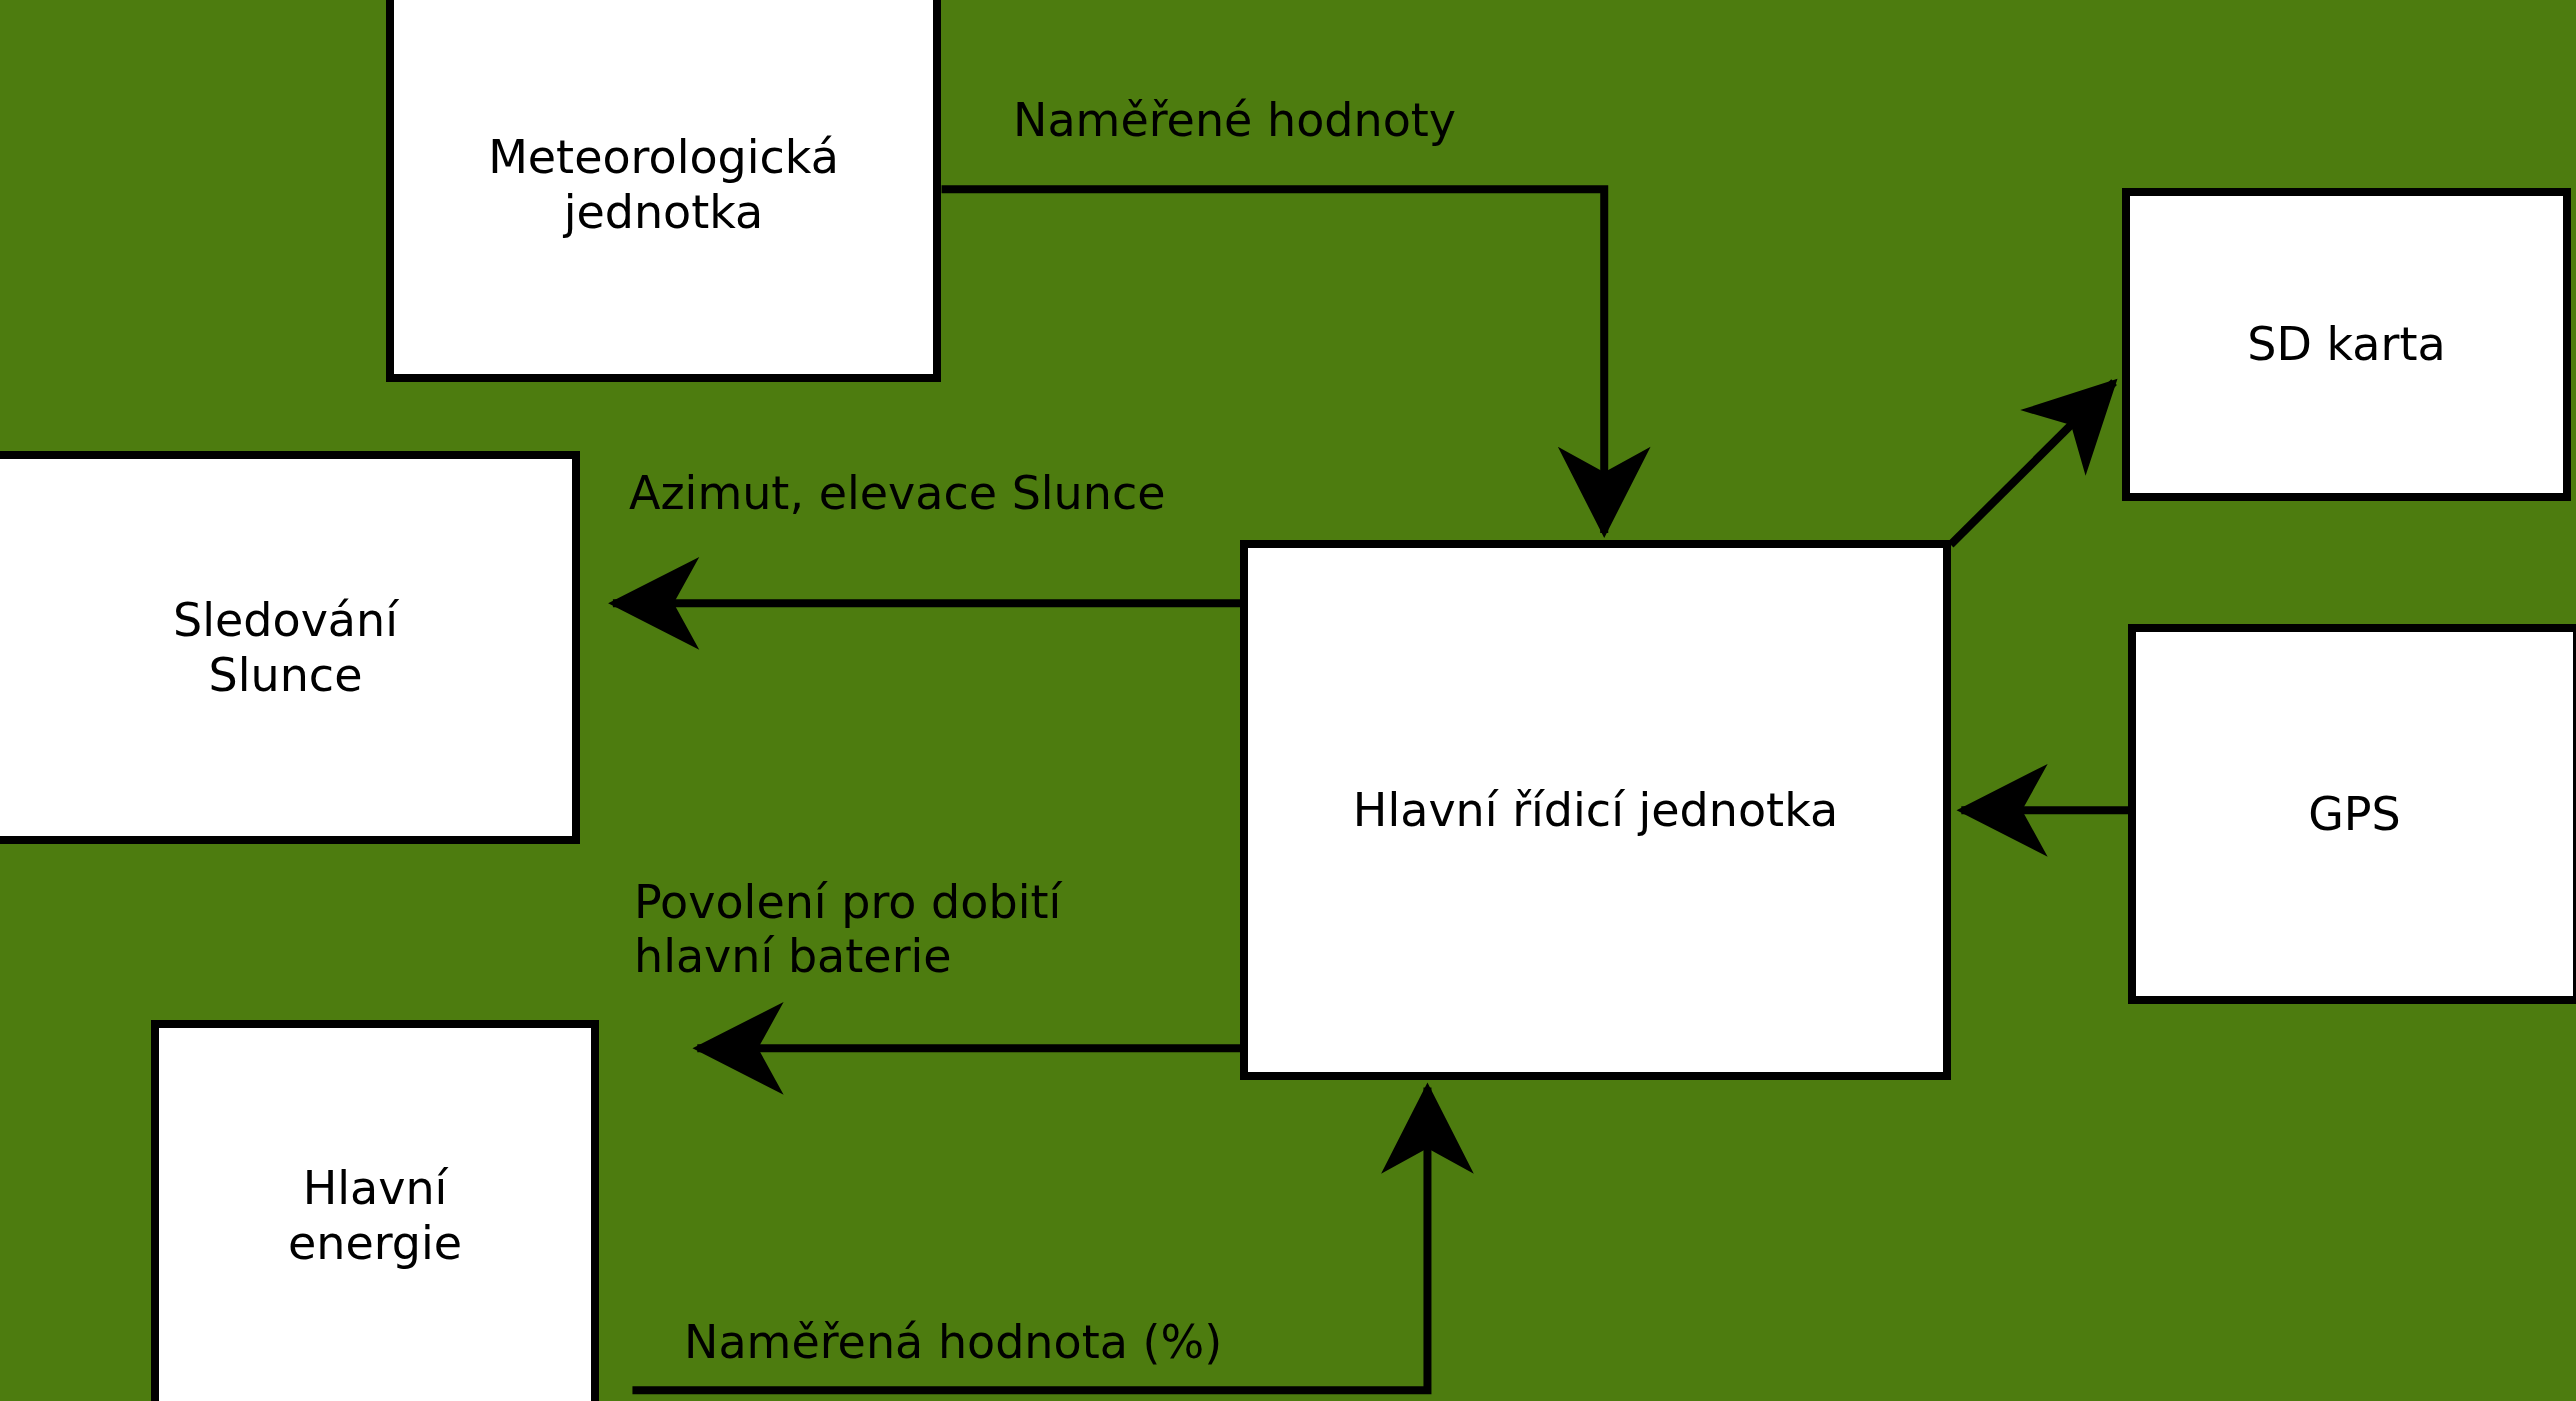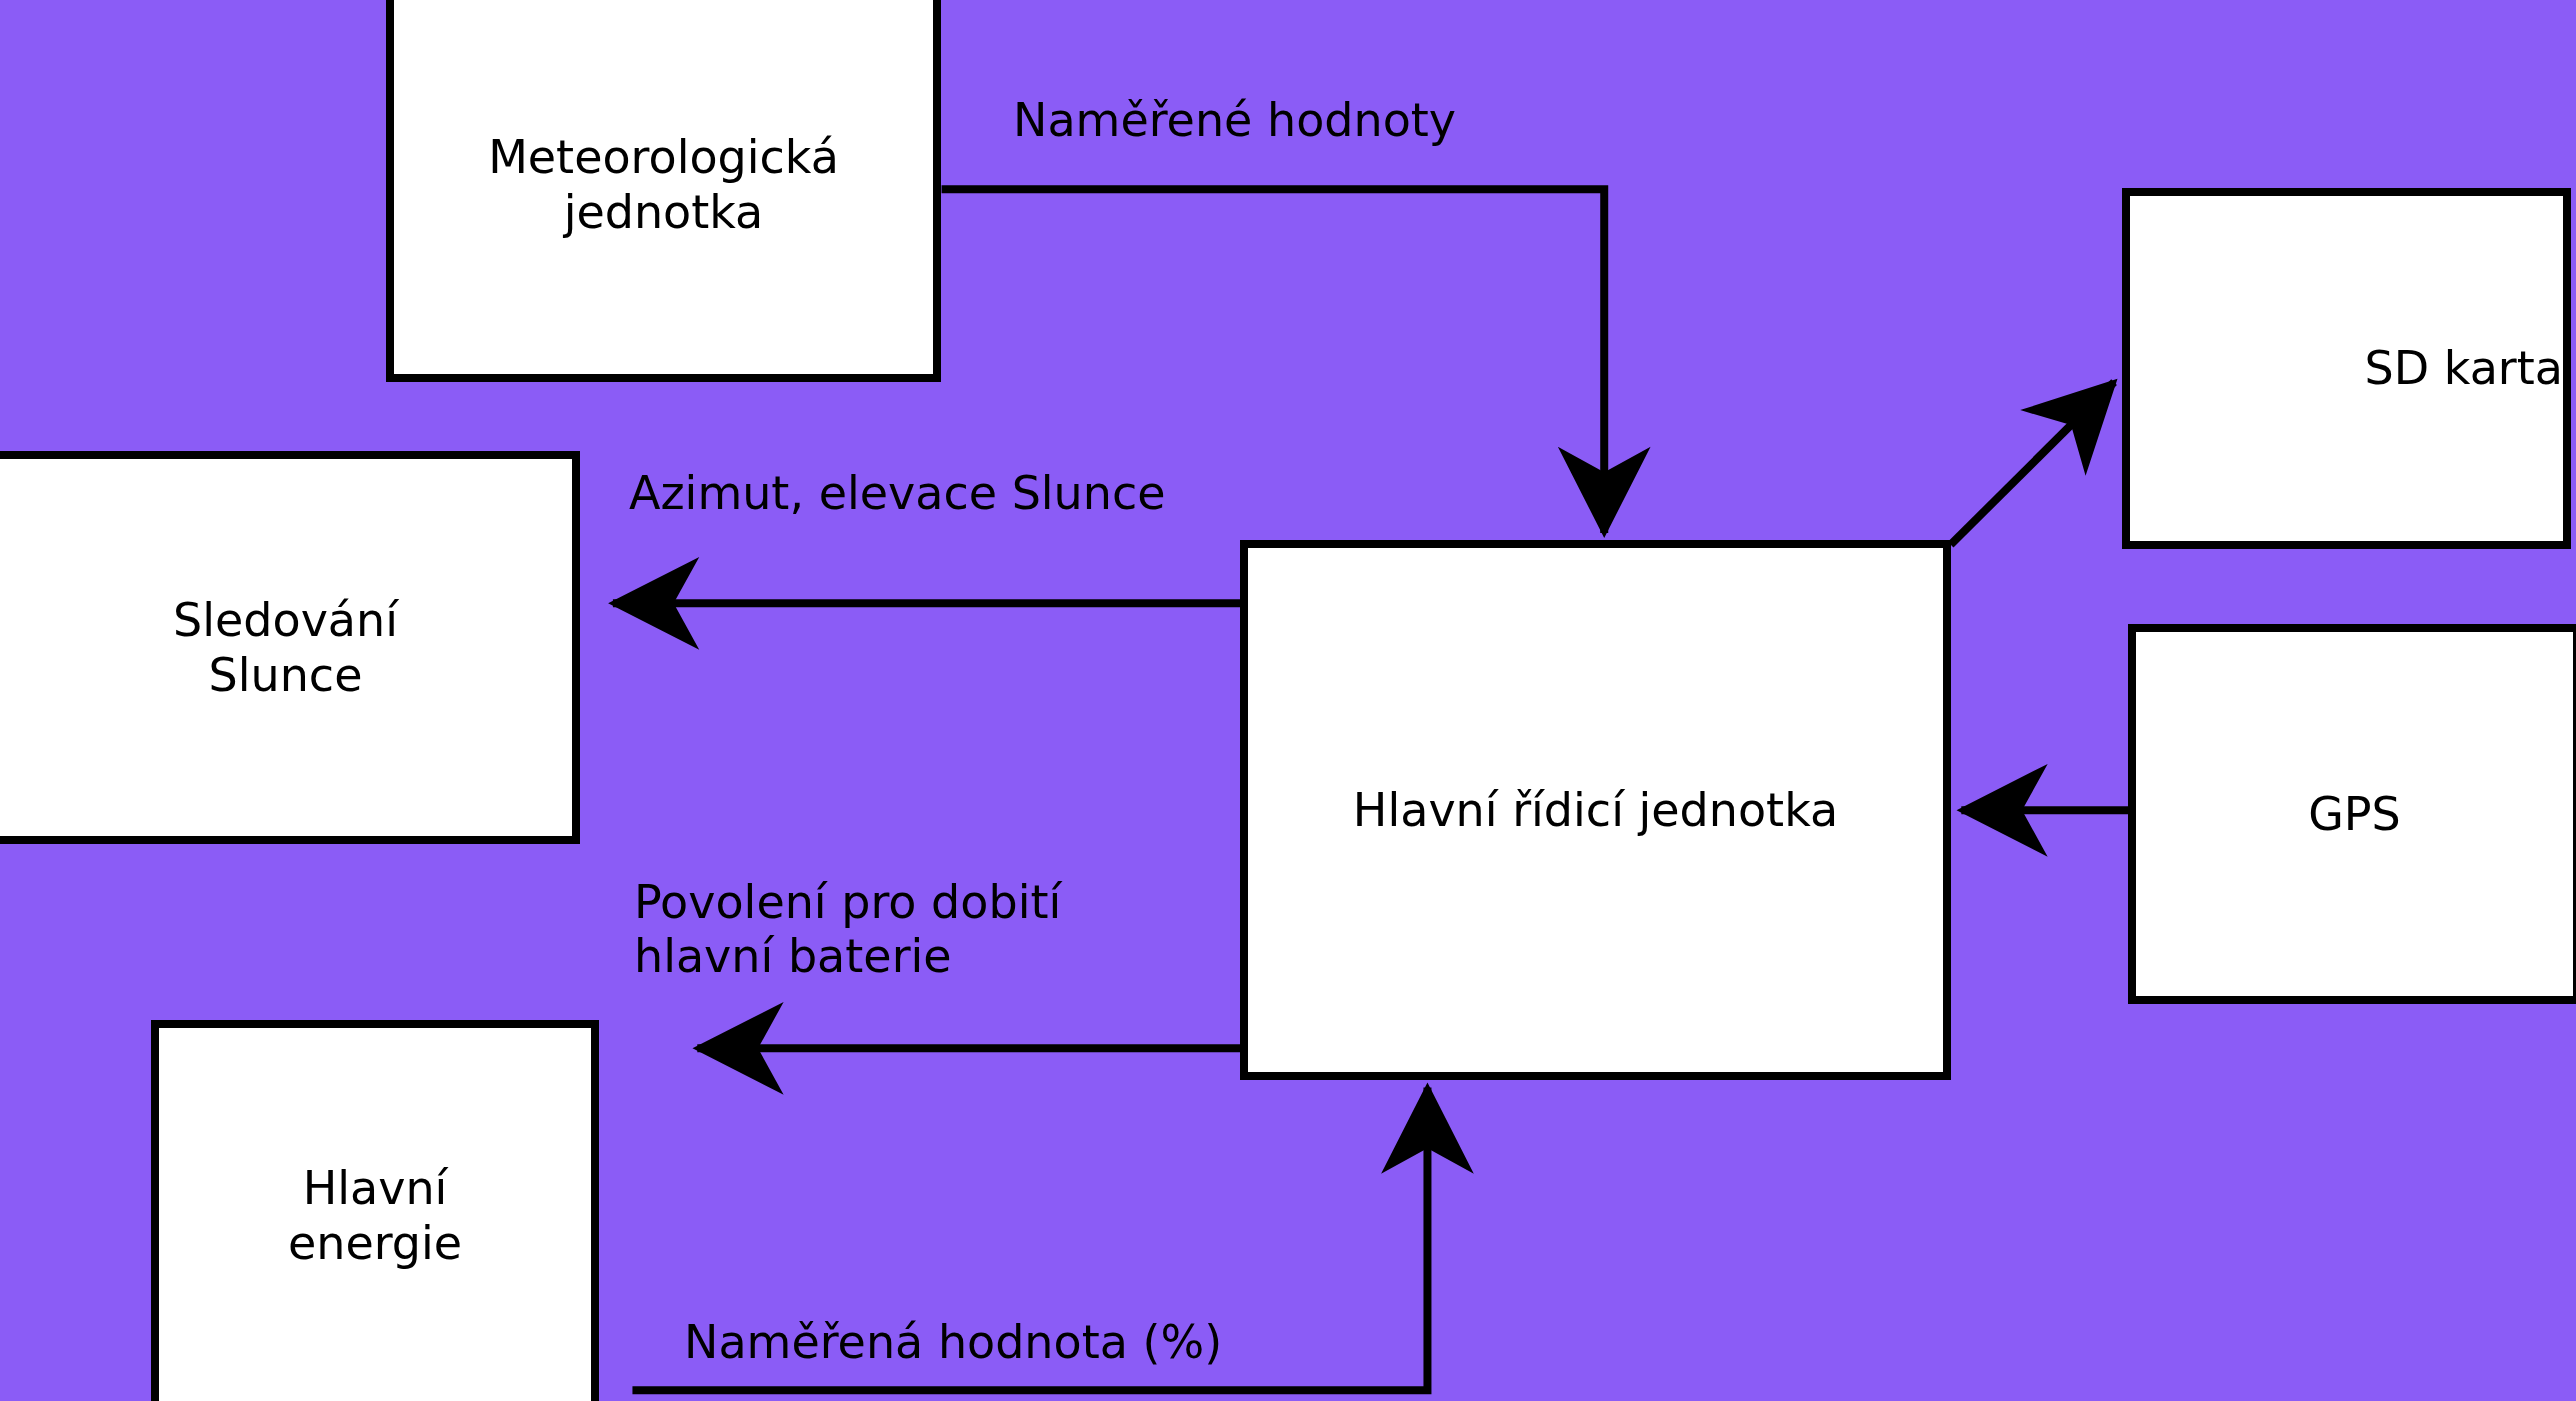--- a/index.html
+++ b/index.html
@@ -7,21 +7,21 @@
     padding: 0;
     background: #ffffff;
   }
   body {
     font-family: "DejaVu Sans", sans-serif;
   }
   #canvas {
     position: relative;
     width: 2576px;
     height: 1402px;
-    background: #8b5cf6;
+    background: #4d7c0f;
     overflow: hidden;
   }
   .svg-layer {
     position: absolute;
     top: 0;
     left: 0;
     width: 2576px;
     height: 1402px;
   }
   .node-box {
@@ -100,21 +100,21 @@
 
   <div class="node-box" style="left:151px; top:1020px; width:448px; height:391px;">
     <span class="node-label">Hlavní
 energie</span>
   </div>
 
   <div class="node-box" style="left:1240px; top:540px; width:711px; height:540px;align-items:center;">
     <span class="node-label">Hlavní řídicí jednotka</span>
   </div>
 
-  <div class="node-box" style="left:2122px; top:188px; width:449px; height:361px;justify-content:flex-end;">
+  <div class="node-box" style="left:2122px; top:188px; width:449px; height:313px;">
     <span class="node-label">SD karta</span>
   </div>
 
   <div class="node-box" style="left:2128px; top:624px; width:453px; height:380px;">
     <span class="node-label">GPS</span>
   </div>
 
   <div class="edge-label" style="left:1013px; top:93px;">Naměřené hodnoty</div>
 
   <div class="edge-label" style="left:629px; top:466px;">Azimut, elevace Slunce</div>

